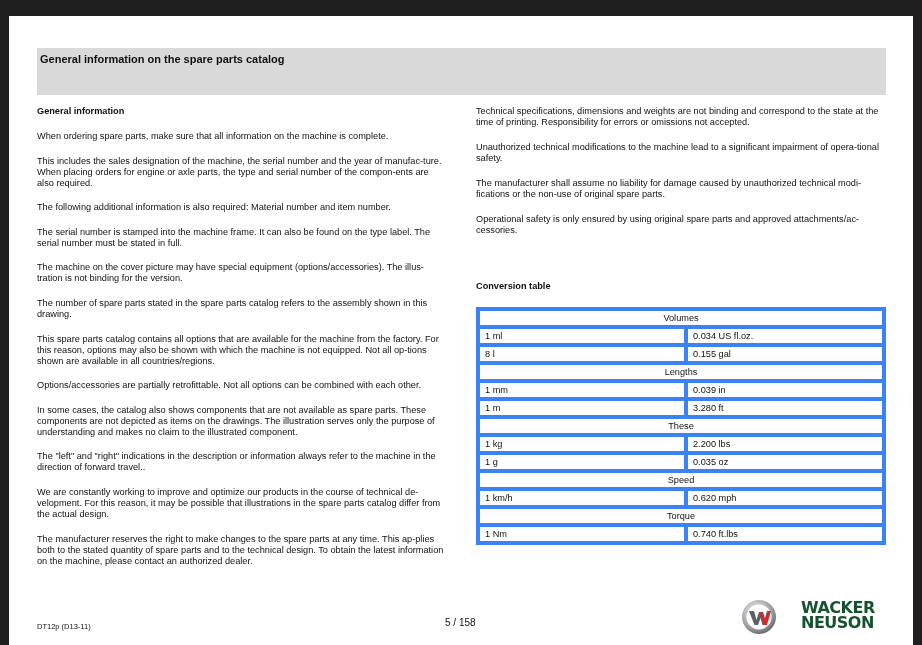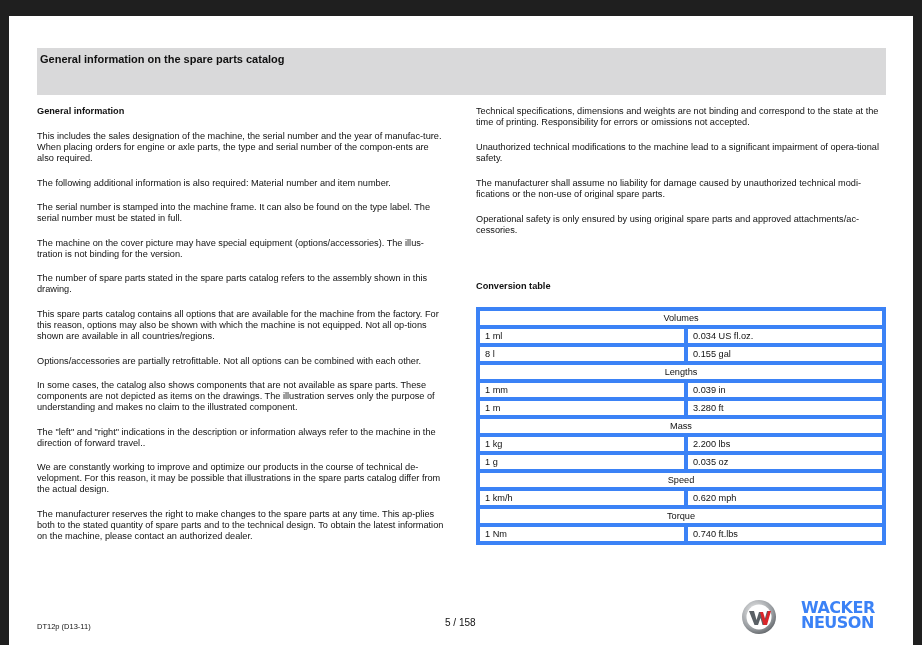--- a/index.html
+++ b/index.html
@@ -39,34 +39,35 @@
       border: 4px solid #3b82f6; height: 14px; padding: 0 0 0 5px; line-height: 14px;
     }
     table.conv td.group { text-align: center; padding: 0; }
     table.conv td.c1 { width: 199px; border-radius: 7px; }
     .footer-left { position: absolute; left: 28px; top: 606px; font-size: 7.5px; }
     .footer-page { position: absolute; left: 436px; top: 601px; font-size: 10px; }
     .logo-mark { position: absolute; left: 732px; top: 583px; width: 36px; height: 36px; }
     .logo-text {
       position: absolute; left: 792px; top: 584px;
       font-family: "DejaVu Sans", sans-serif; font-weight: bold;
-      font-size: 16px; line-height: 15px; color: #3b82f6;
+      font-size: 16px; line-height: 15px; color: #14532d;
       letter-spacing: -0.5px;
     }
   </style>
 </head>
 <body>
 
 <div class="page">
   <div class="title-bar">
     <h1>General information on the spare parts catalog</h1>
   </div>
 
   <div class="col-left">
     <div class="section-heading">General information</div>
+    <p class="para">When ordering spare parts, make sure that all information on the machine is complete.</p>
     <p class="para">This includes the sales designation of the machine, the serial number and the year of manufac-ture. When placing orders for engine or axle parts, the type and serial number of the compon-ents are also required.</p>
     <p class="para">The following additional information is also required: Material number and item number.</p>
     <p class="para">The serial number is stamped into the machine frame. It can also be found on the type label. The serial number must be stated in full.</p>
     <p class="para">The machine on the cover picture may have special equipment (options/accessories). The illus-tration is not binding for the version.</p>
     <p class="para">The number of spare parts stated in the spare parts catalog refers to the assembly shown in this drawing.</p>
     <p class="para">This spare parts catalog contains all options that are available for the machine from the factory. For this reason, options may also be shown with which the machine is not equipped. Not all op-tions shown are available in all countries/regions.</p>
     <p class="para">Options/accessories are partially retrofittable. Not all options can be combined with each other.</p>
     <p class="para">In some cases, the catalog also shows components that are not available as spare parts. These components are not depicted as items on the drawings. The illustration serves only the purpose of understanding and makes no claim to the illustrated component.</p>
     <p class="para">The "left" and "right" indications in the description or information always refer to the machine in the direction of forward travel..</p>
     <p class="para">We are constantly working to improve and optimize our products in the course of technical de-velopment. For this reason, it may be possible that illustrations in the spare parts catalog differ from the actual design.</p>
@@ -102,21 +103,21 @@
       <tr>
           <td class="c1">1 mm</td>
           <td>0.039 in</td>
         </tr>
       <tr>
           <td class="c1">1 m</td>
           <td>3.280 ft</td>
         </tr>
 
       <tr>
-          <td class="group" colspan="2">Mass</td>
+          <td class="group" colspan="2">These</td>
         </tr>
       <tr>
           <td class="c1">1 kg</td>
           <td>2.200 lbs</td>
         </tr>
       <tr>
           <td class="c1">1 g</td>
           <td>0.035 oz</td>
         </tr>
 

